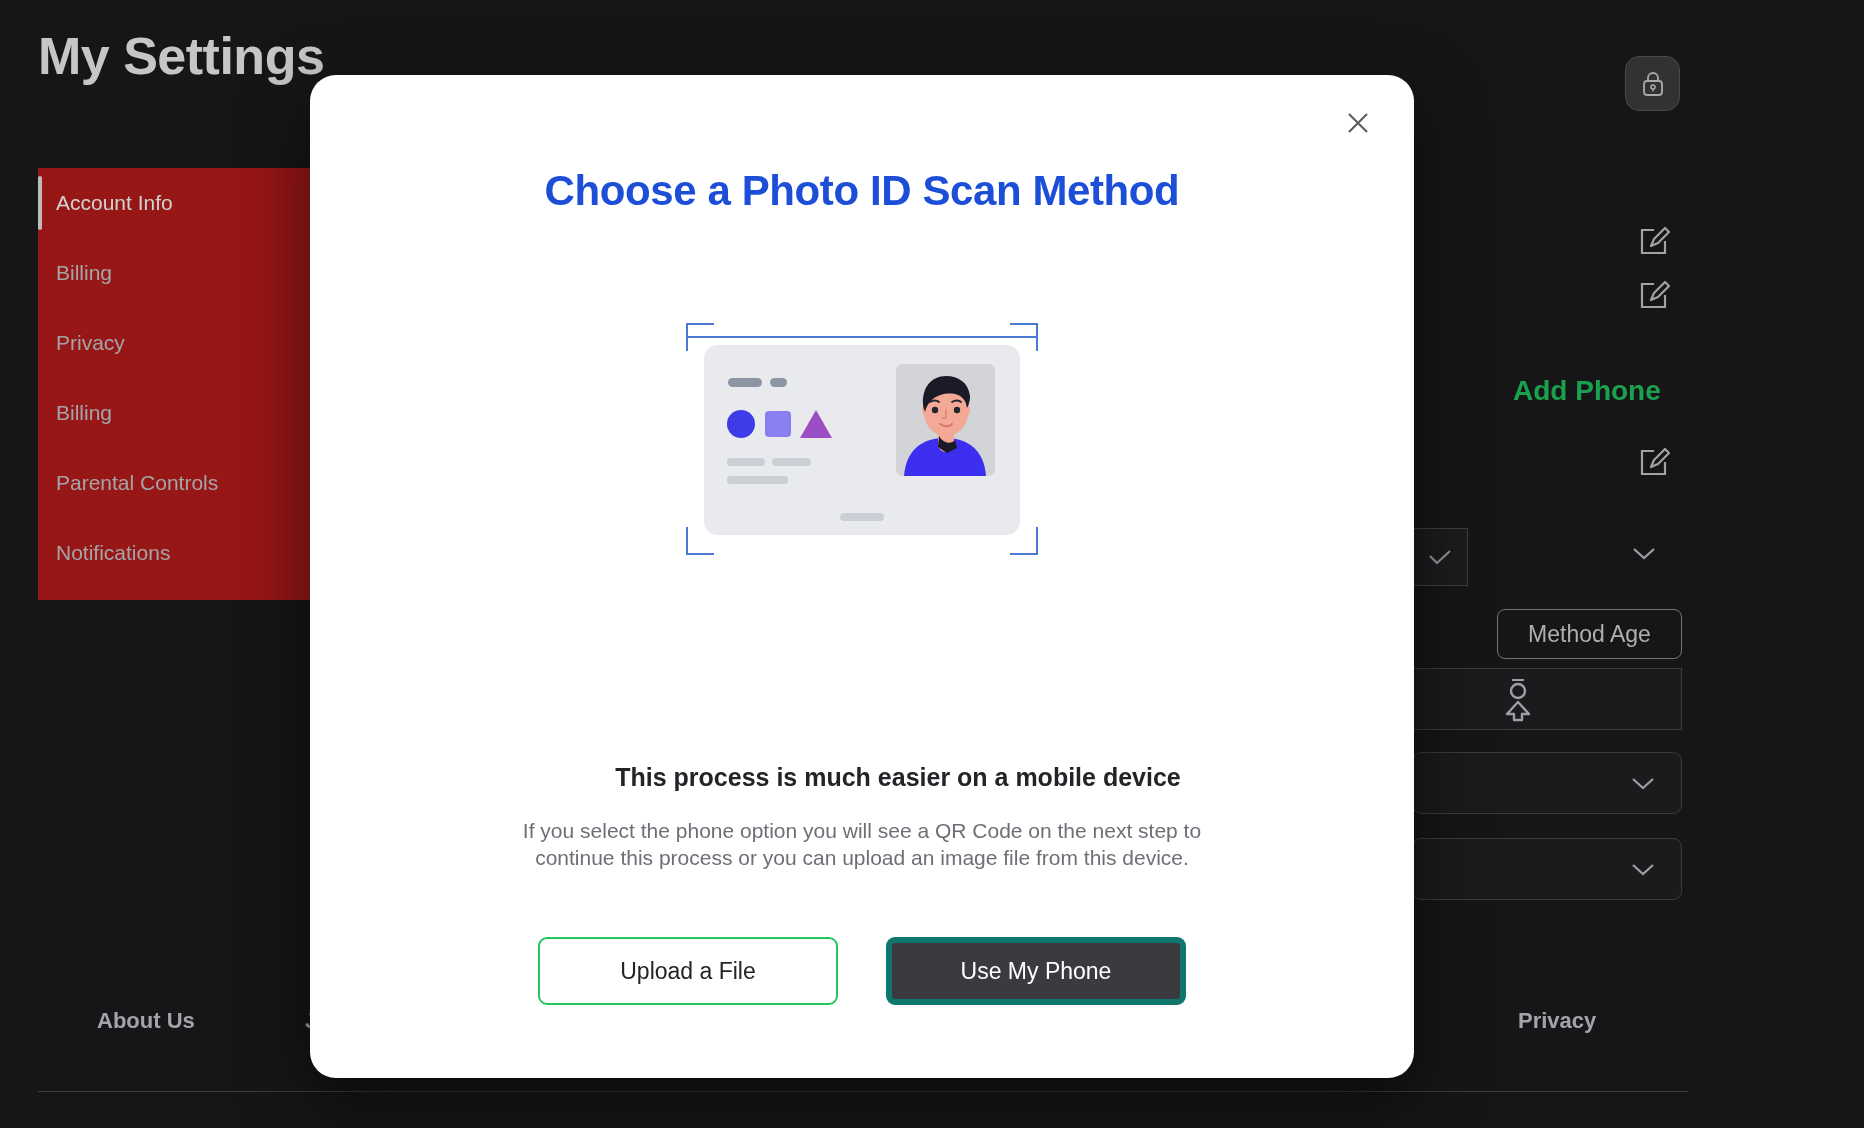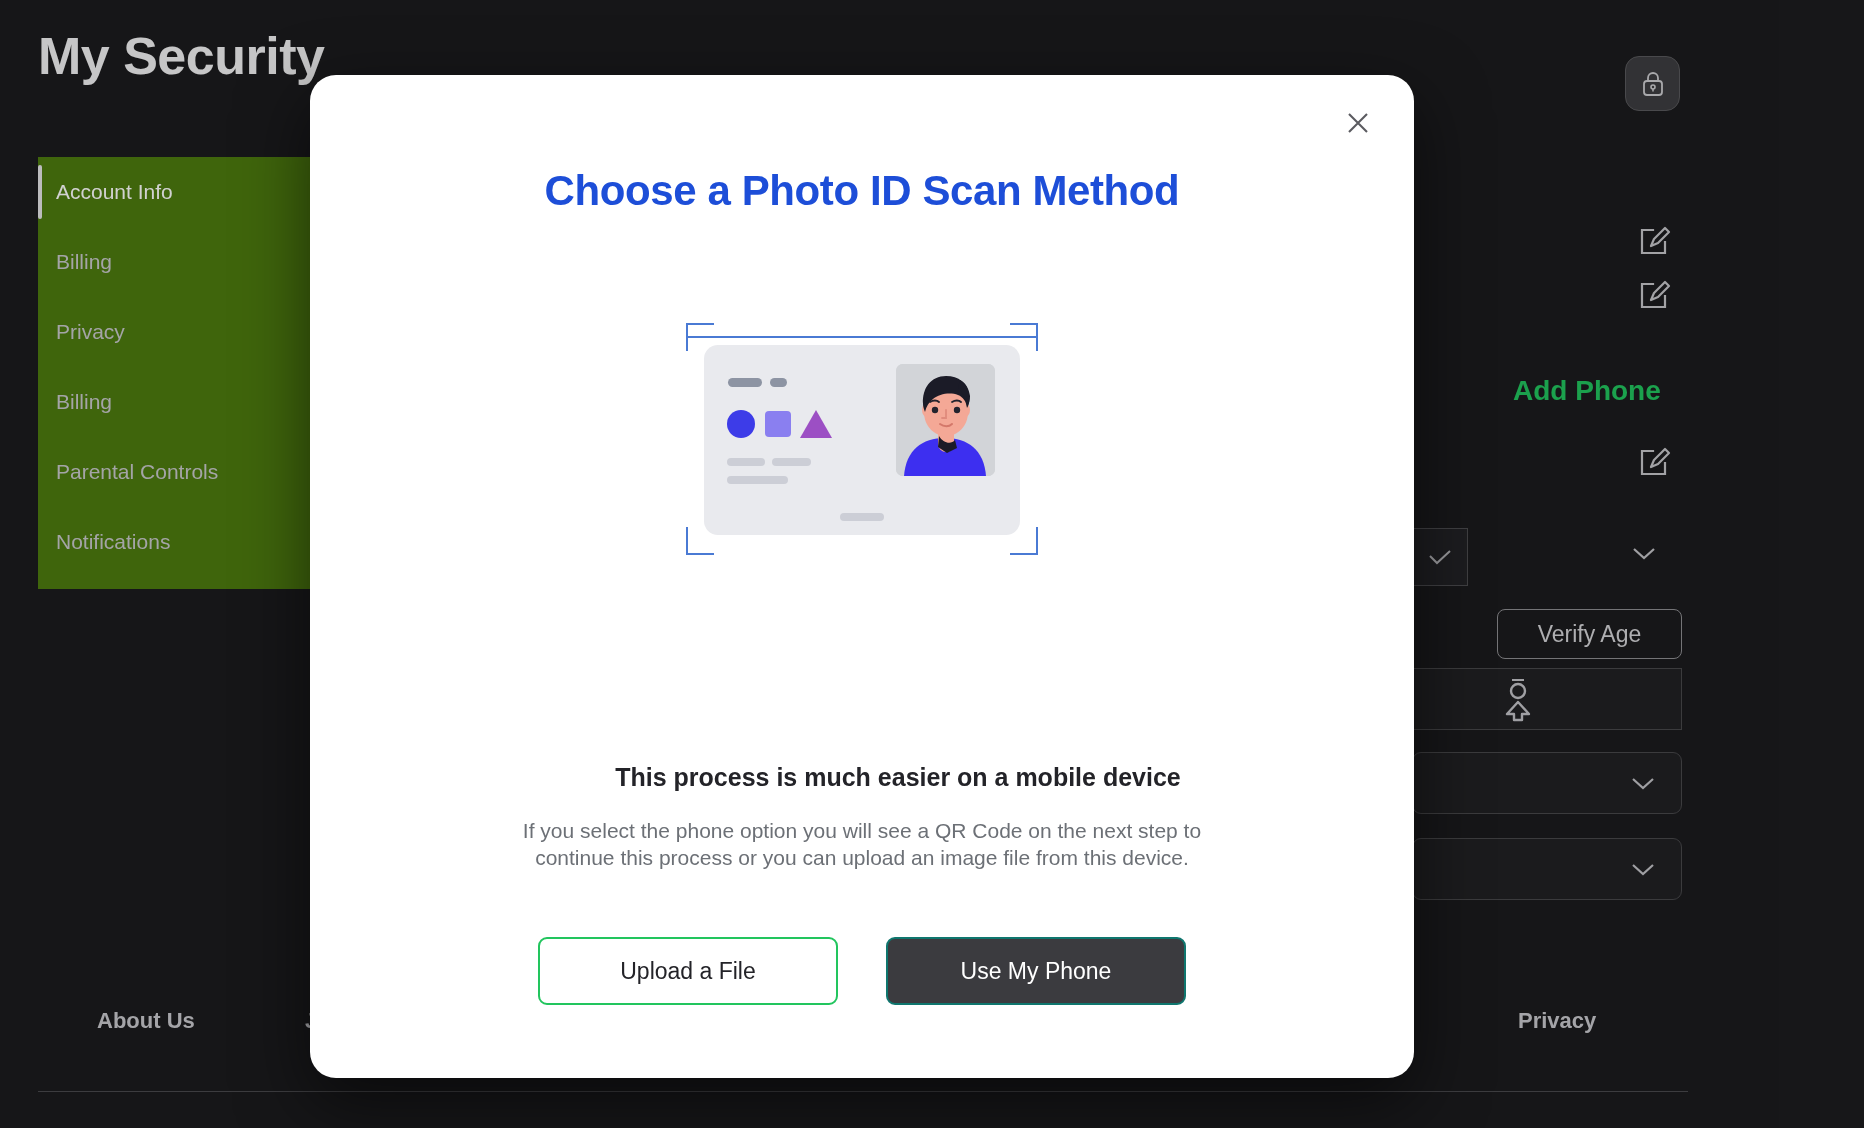--- a/index.html
+++ b/index.html
@@ -13,23 +13,23 @@
   #app { position: relative; width: 1864px; height: 1128px; background: #1c1c1e; }
 
   
   .page-title {
     position: absolute; left: 38px; top: 26px;
     font-size: 52px; font-weight: bold; color: #f2f2f3;
     letter-spacing: -0.5px; white-space: nowrap;
   }
 
   .sidebar {
-    position: absolute; left: 38px; top: 157px;
+    position: absolute; left: 38px; top: 168px;
     width: 284px; height: 432px;
-    background: #4d7c0f;
+    background: #b91c1c;
   }
   .side-item {
     position: relative;
     height: 70px; display: flex; align-items: center;
     padding-left: 18px;
     font-size: 21px; color: #c9c9cc;
     cursor: pointer;
   }
   .side-item.active { color: #ffffff; }
   .side-item.active::before {
@@ -180,28 +180,28 @@
   .modal-actions {
     position: absolute; left: 0; top: 862px; width: 100%;
     display: flex; justify-content: center; gap: 48px;
   }
   .btn {
     font-family: "Liberation Sans", sans-serif;
     font-size: 23px; cursor: pointer;
     width: 300px; height: 68px; border-radius: 9px;
   }
   .btn-upload { background: #ffffff; border: 2px solid #22c55e; color: #232328; }
-  .btn-phone  { background: #3b3b3f; border: 2px solid #0f766e; color: #ffffff; }
+  .btn-phone  { background: #3b3b3f; border: 6px solid #0f766e; color: #ffffff; }
 </style>
 </head>
 <body>
 
 <div id="app">
 
-  <div class="page-title">My Security</div>
+  <div class="page-title">My Settings</div>
 
   <div class="sidebar">
     <div class="side-item active">
       <span>Account Info</span>
     </div>
     <div class="side-item">
       <span>Billing</span>
     </div>
     <div class="side-item">
       <span>Privacy</span>
@@ -252,21 +252,21 @@
       <path d="M3 8l7 7L23 3" stroke="#b9b9bd" stroke-width="2"></path>
     </svg>
   </div>
 
   <div class="chev chev-1">
     <svg width="26" height="16" viewBox="0 0 26 16" fill="none">
       <path d="M3 4l10 9 10-9" stroke="#c3c3c7" stroke-width="2.2"></path>
     </svg>
   </div>
 
-  <button class="verify-btn">Verify Age</button>
+  <button class="verify-btn">Method Age</button>
 
   <div class="field field-person"></div>
   <div class="person-icon">
     <svg width="40" height="48" viewBox="0 0 40 48" fill="none">
       <path d="M13 5h12" stroke="#c3c3c7" stroke-width="2"></path>
       <circle cx="19" cy="16" r="7" stroke="#c3c3c7" stroke-width="2.4"></circle>
       <path d="M19 27l-11 12h7v6h8v-6h7L19 27z" stroke="#c3c3c7" stroke-width="2.4" stroke-linejoin="round"></path>
     </svg>
   </div>
 

